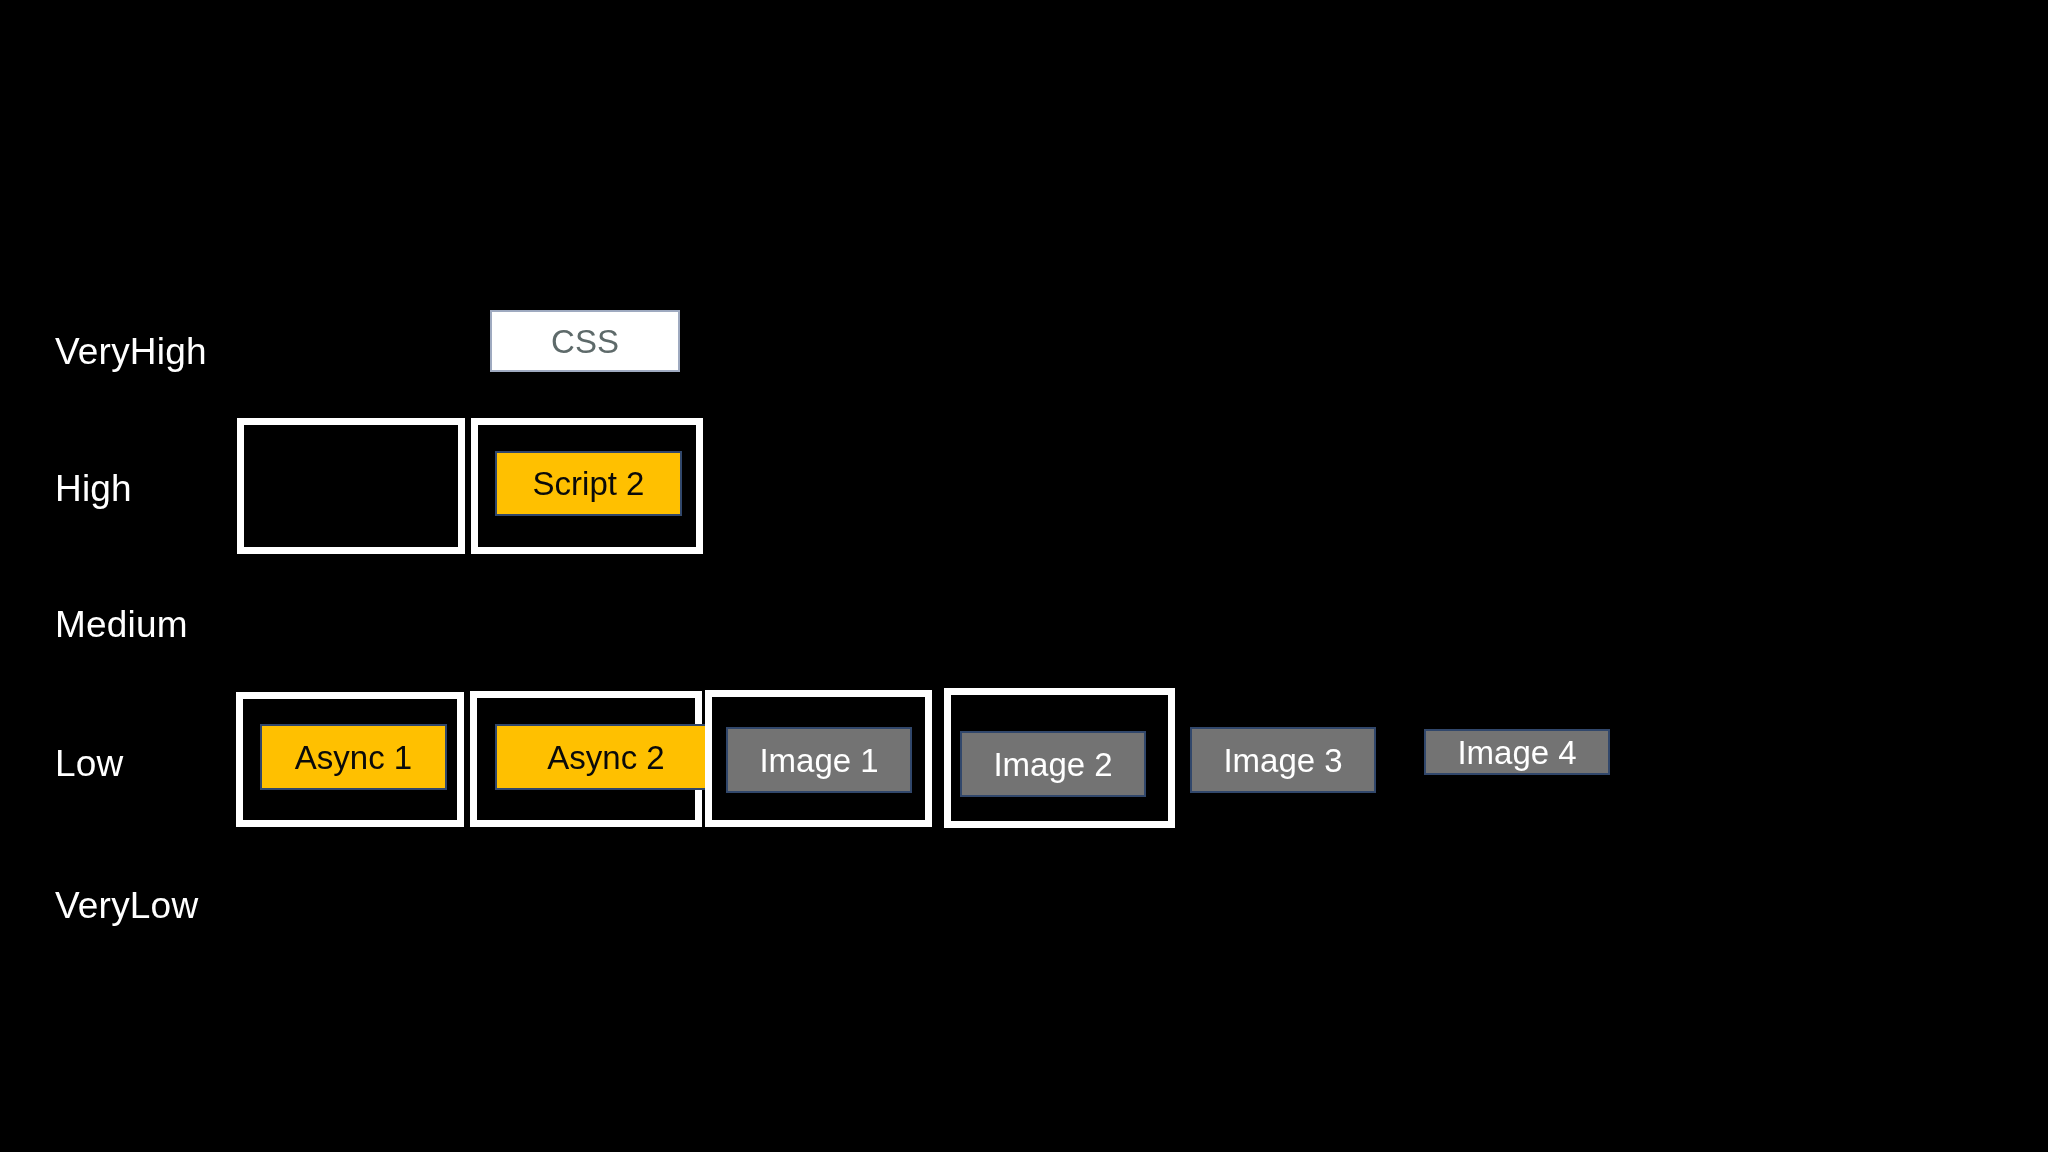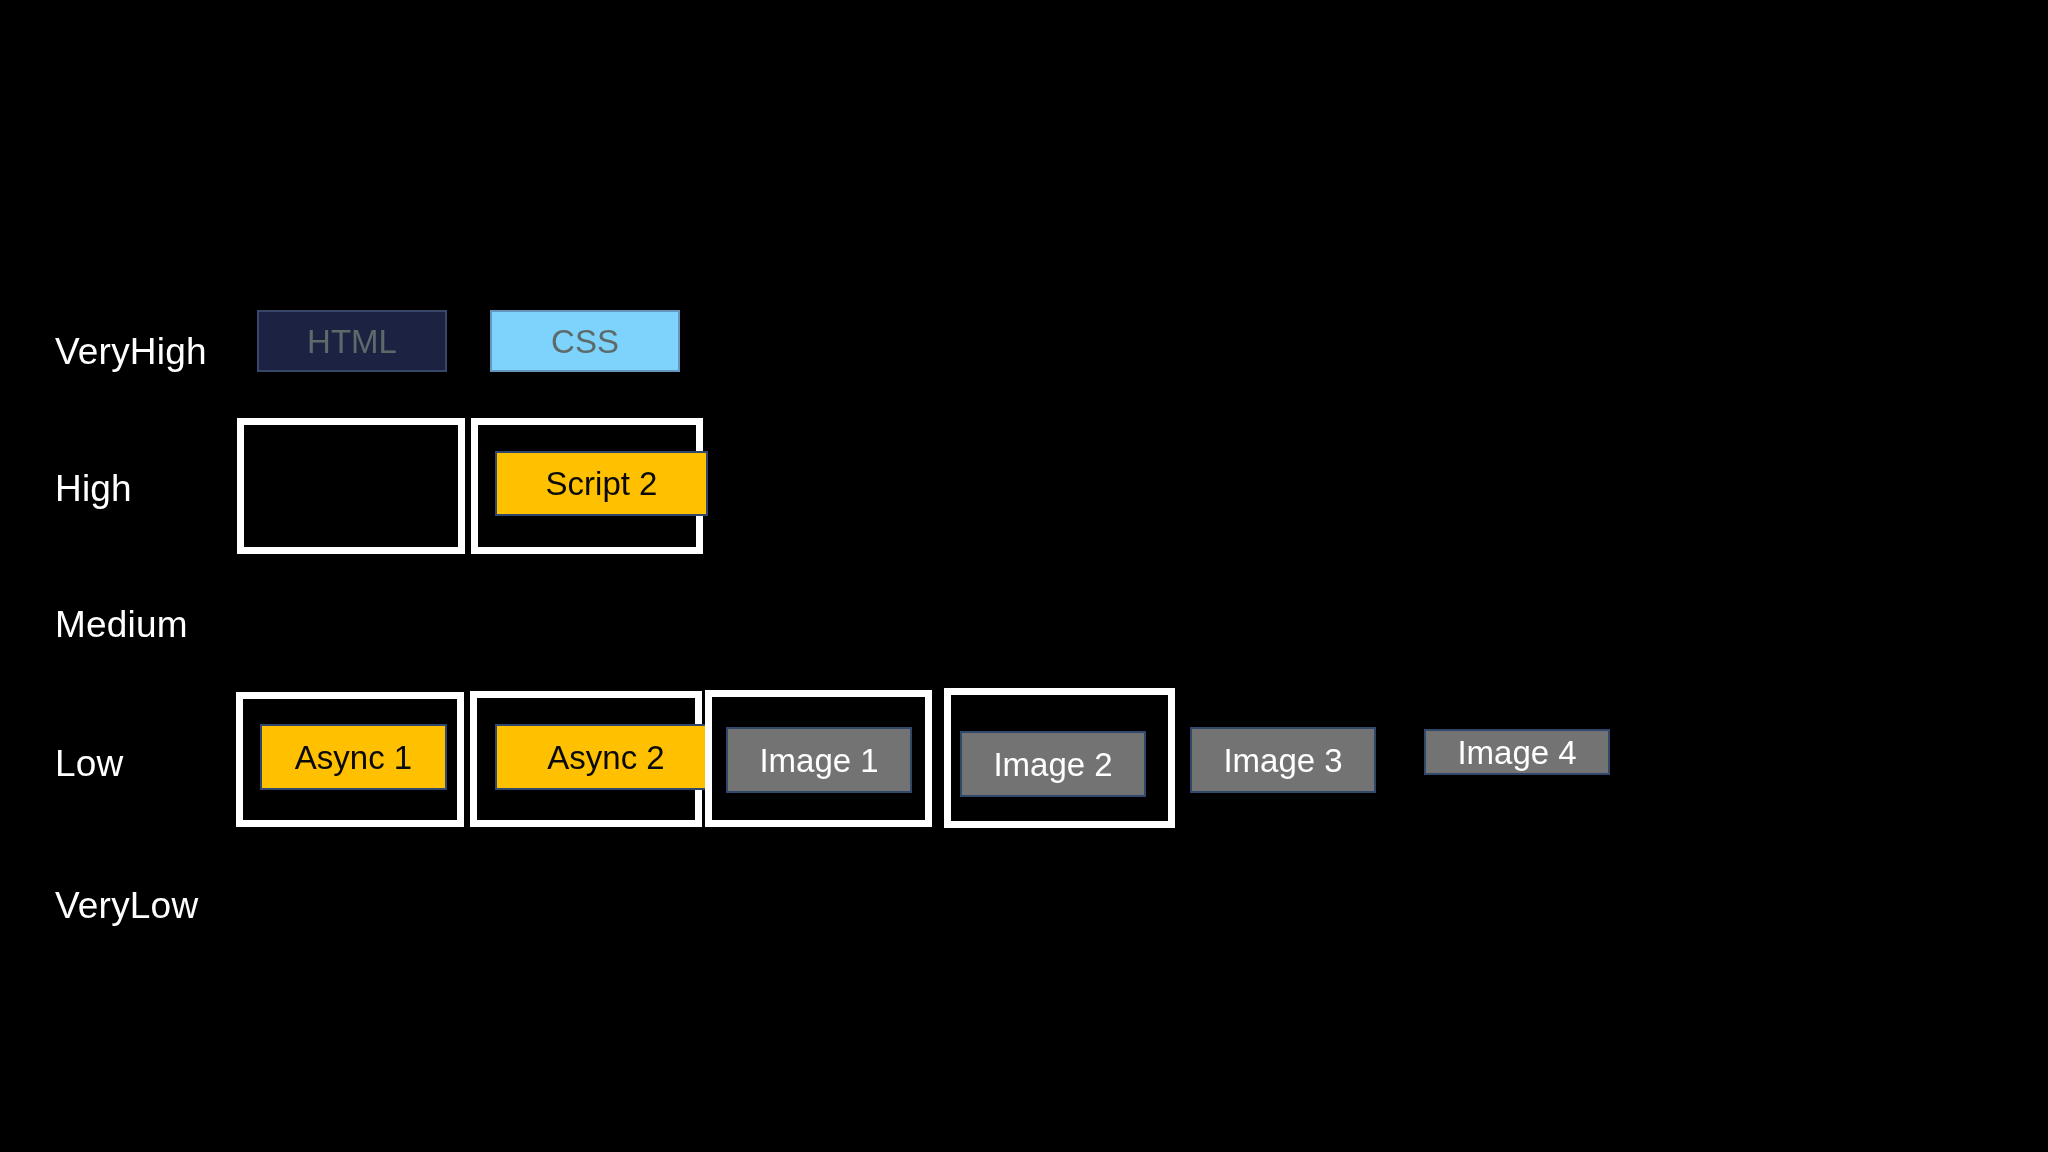--- a/index.html
+++ b/index.html
@@ -89,36 +89,33 @@
   <div class="row-label" style="left:55px; top:333px;">VeryHigh</div>
 
   <div class="row-label" style="left:55px; top:470px;">High</div>
 
   <div class="row-label" style="left:55px; top:606px;">Medium</div>
 
   <div class="row-label" style="left:55px; top:745px;">Low</div>
 
   <div class="row-label" style="left:55px; top:887px;text-align:right;">VeryLow</div>
 
-  <div class="chip dim" style="left: 257px; top: 310px; width: 190px; height: 62px; background: rgb(27, 34, 66);">
-    <span class="chip-label">HTML</span>
-  </div>
 
-  <div class="chip dim" style="left: 490px; top: 310px; width: 190px; height: 62px; background: #7dd3fc;">
+  <div class="chip dim" style="left: 490px; top: 310px; width: 190px; height: 62px; background: #ffffff;">
     <span class="chip-label">CSS</span>
   </div>
 
   <div class="frame" style="left:237px; top:418px; width:228px; height:136px;">
     <div class="frame-inner"></div>
   </div>
 
   <div class="frame" style="left:471px; top:418px; width:232px; height:136px;">
     <div class="frame-inner"></div>
   </div>
-  <div class="chip amber" style="left:495px; top:451px; width:213px; height:65px;">
+  <div class="chip amber" style="left:495px; top:451px; width:187px; height:65px;">
     <span class="chip-label">Script 2</span>
   </div>
 
   <div class="frame" style="left:236px; top:692px; width:228px; height:135px;">
     <div class="frame-inner"></div>
   </div>
   <div class="chip amber" style="left:260px; top:724px; width:187px; height:66px;">
     <span class="chip-label">Async 1</span>
   </div>
 

